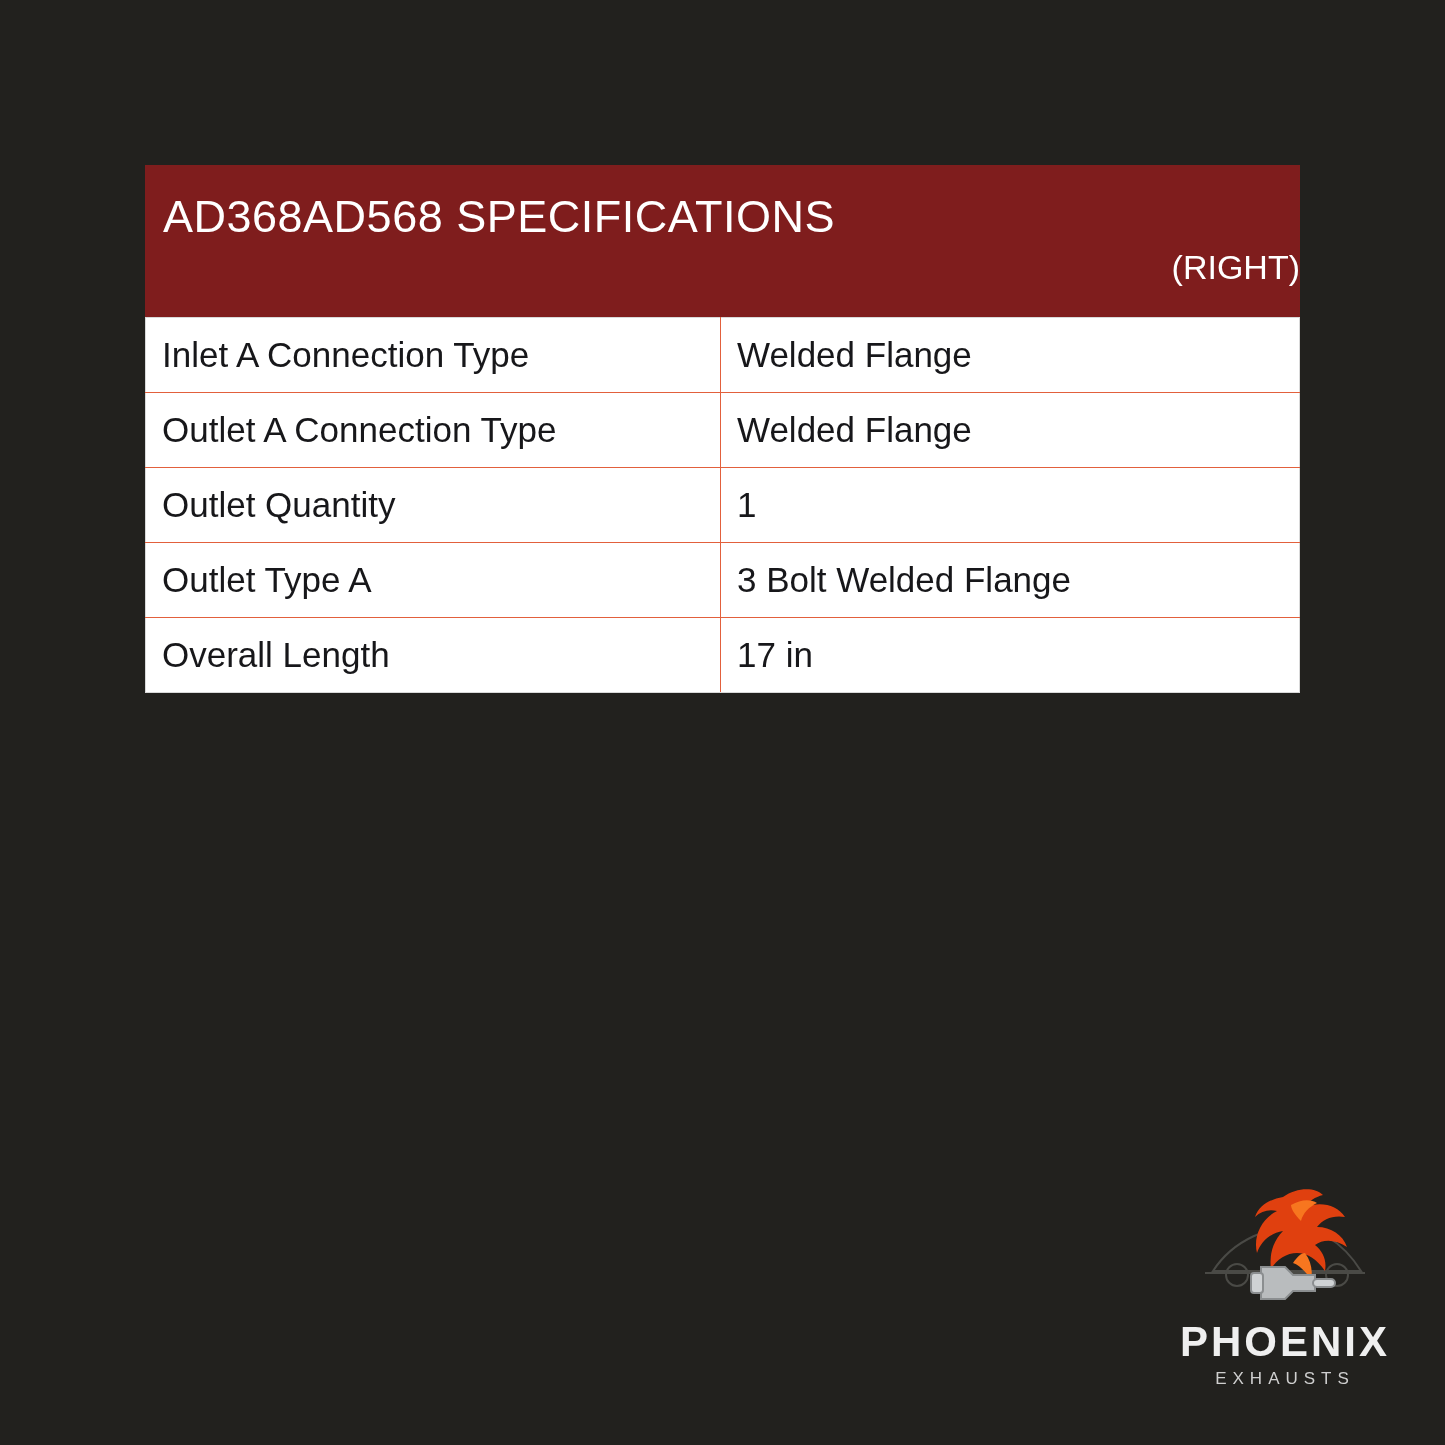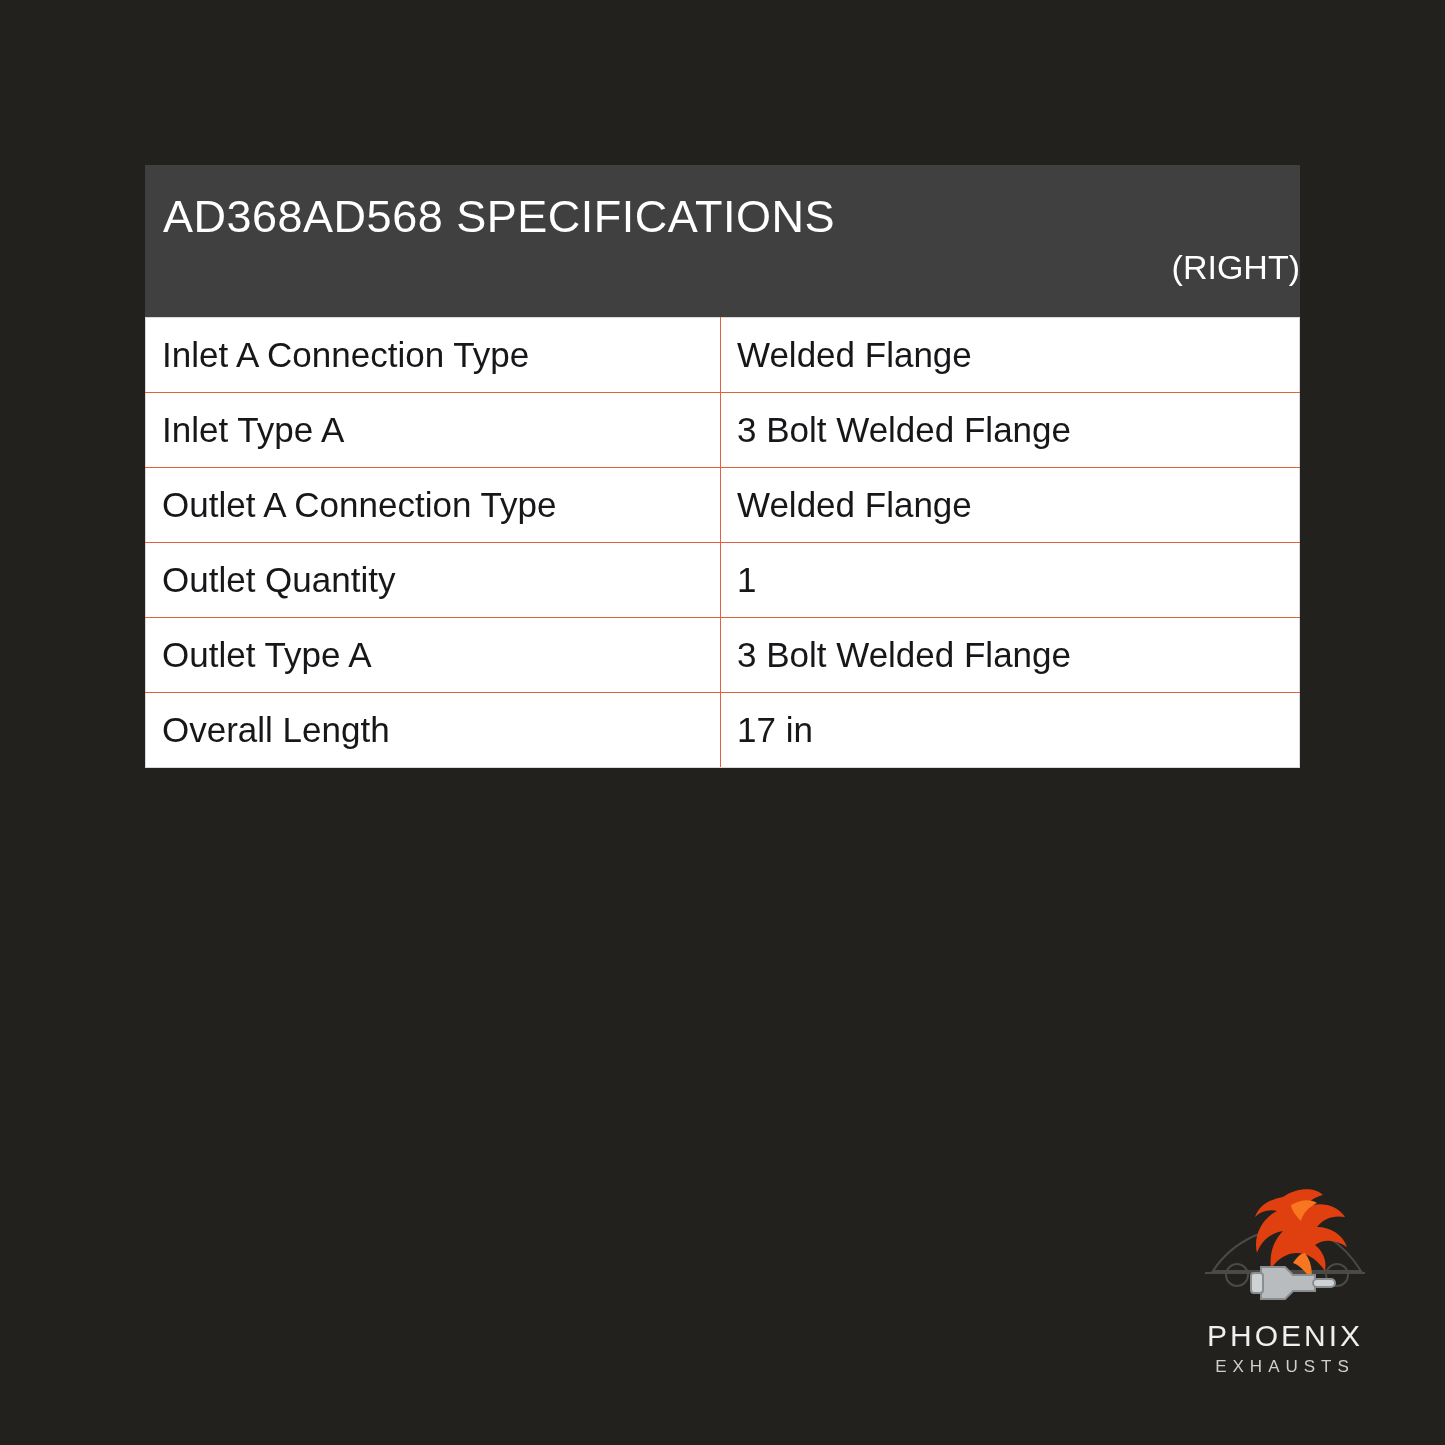--- a/index.html
+++ b/index.html
@@ -14,21 +14,21 @@
     overflow: hidden;
     position: relative;
   }
   .spec-card {
     position: absolute;
     left: 145px;
     top: 165px;
     width: 1155px;
   }
   .spec-header {
-    background: #404040;
+    background: #7f1d1d;
     color: #ffffff;
     padding: 28px 0 26px 18px;
     box-sizing: border-box;
     min-height: 152px;
   }
   .spec-title {
     font-size: 45px;
     letter-spacing: 0.5px;
     line-height: 1.05;
     font-weight: 400;
@@ -86,24 +86,24 @@
     width: 240px;
     height: 140px;
   }
   .logo-mark svg {
     display: block;
     margin: 0 auto;
   }
   .logo-wordmark {
     margin-top: 6px;
     color: #efefef;
-    font-size: 30px;
+    font-size: 42px;
     letter-spacing: 3px;
     line-height: 1;
-    font-weight: 400;
+    font-weight: 700;
   }
   .logo-sub {
     margin-top: 7px;
     color: #cfcfcf;
     font-size: 17px;
     letter-spacing: 6px;
     line-height: 1;
     font-weight: 400;
   }
 </style>
@@ -113,24 +113,20 @@
 <div class="spec-card">
   <div class="spec-header">
     <div class="spec-title">AD368AD568 SPECIFICATIONS</div>
     <div class="spec-subtitle">(RIGHT)</div>
   </div>
   <table class="spec-table">
     <tbody>
       <tr>
         <td class="label">Inlet A Connection Type</td>
         <td class="value">Welded Flange</td>
-      </tr>
-      <tr>
-        <td class="label">Inlet Type A</td>
-        <td class="value">3 Bolt Welded Flange</td>
       </tr>
       <tr>
         <td class="label">Outlet A Connection Type</td>
         <td class="value">Welded Flange</td>
       </tr>
       <tr>
         <td class="label">Outlet Quantity</td>
         <td class="value">1</td>
       </tr>
       <tr>

